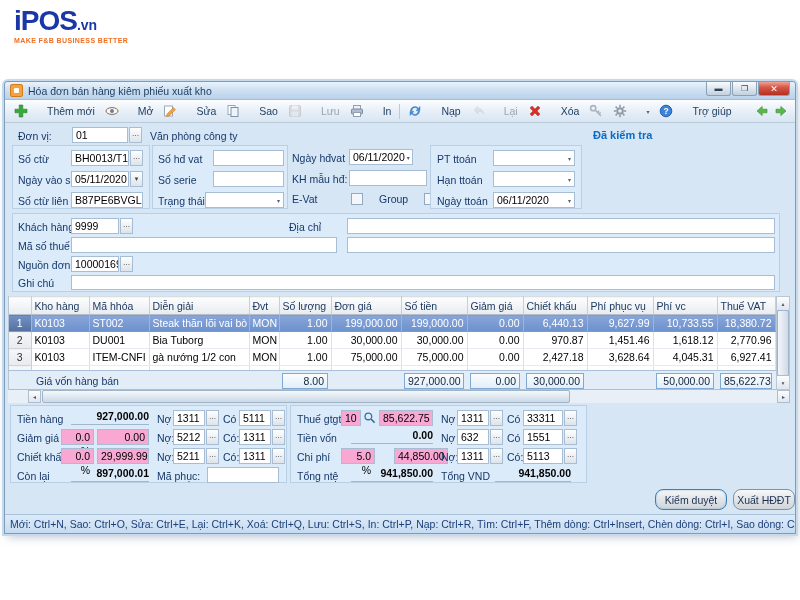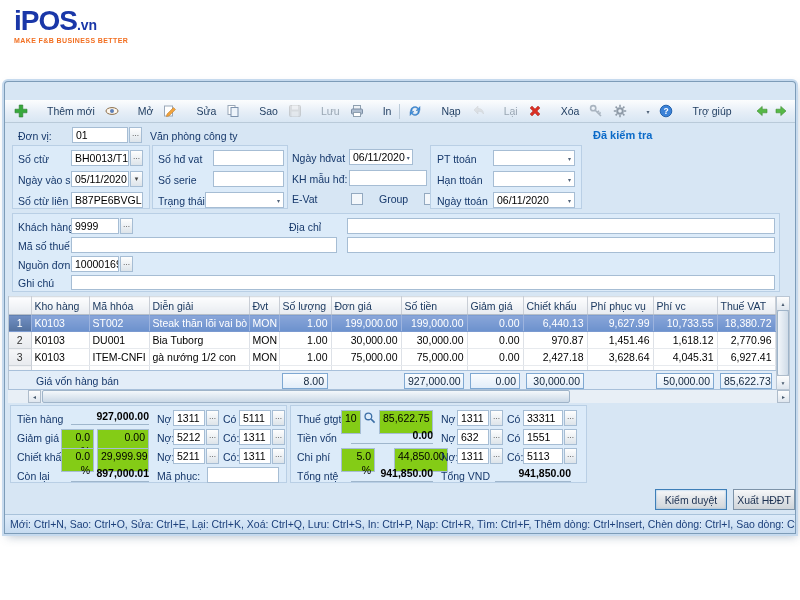--- a/index.html
+++ b/index.html
@@ -75,45 +75,54 @@
   .vs-thumb{position:absolute;left:0;top:13px;bottom:13px;width:12px;background:linear-gradient(90deg,#f2f6fa,#cfdbe8);
             border:1px solid #9fb4c9;box-sizing:border-box;border-radius:2px;}
   .hscroll{position:relative;width:782px;height:13px;background:#e8eff6;}
   .hs-btn{position:absolute;top:0;width:13px;height:13px;background:linear-gradient(#fdfdfd,#dfe6ee);border:1px solid #aebccb;
           box-sizing:border-box;font-size:5px;color:#4a5c70;display:flex;align-items:center;justify-content:center;}
   .hs-thumb{position:absolute;top:0;height:13px;background:linear-gradient(#f4f8fb,#cbd9e7);border:1px solid #9fb4c9;
             box-sizing:border-box;border-radius:2px;}
   
   .flatval{position:absolute;font-size:10.5px;text-align:right;border-bottom:1px solid #9fb6cc;color:#000;height:14px;}
   .bold{font-weight:bold;}
-  .valbox{position:absolute;height:24px;border:1px solid #a6bdd4;background:#84cc16;font-size:10.5px;text-align:right;
+  .valbox{position:absolute;height:16px;border:1px solid #a6bdd4;background:#f9a8d4;font-size:10.5px;text-align:right;
           padding:0 3px;box-sizing:border-box;line-height:14px;color:#000;}
   .acct{position:absolute;height:16px;width:32px;border:1px solid #a6bdd4;background:#fff;font-size:10.5px;
         padding:0 3px;box-sizing:border-box;line-height:14px;color:#000;}
   .sicon{position:absolute;width:13px;height:13px;}
   .sicon svg{width:13px;height:13px;display:block;}
   
-  .btn{position:absolute;height:21px;font-size:10.5px;color:#1c3050;border-radius:0;box-sizing:border-box;
+  .btn{position:absolute;height:21px;font-size:10.5px;color:#1c3050;border-radius:8px;box-sizing:border-box;
        background:linear-gradient(#f7f8f9,#e3e6e9 45%,#d0d5da);border:1px solid #7d93a8;
        display:flex;align-items:center;justify-content:center;}
   .btn.default{border-color:#3e7fb8;box-shadow:0 0 2px #7db4e0 inset;}
   .statusbar{position:absolute;left:0;right:0;bottom:0;height:19px;box-sizing:border-box;
              background:linear-gradient(#ddebf9,#c6dbf0);border-top:1px solid #a8c2da;display:flex;align-items:center;
              padding:0 5px;font-size:10.5px;color:#1b3f7a;white-space:nowrap;overflow:hidden;}
 </style>
 </head>
 <body>
 
 <div class="logo">
   <div><span class="logo-main">iPOS</span><span class="logo-tld">.vn</span></div>
   <div class="logo-tag">MAKE F&amp;B BUSINESS BETTER</div>
 </div>
 
 <div class="window">
 
+  <div class="titlebar">
+    <span class="win-icon"></span>
+    <span class="title-text">Hóa đơn bán hàng kiêm phiếu xuất kho</span>
+    <span class="win-btns">
+      <span class="win-btn">▬</span>
+      <span class="win-btn">❒</span>
+      <span class="win-btn close">✕</span>
+    </span>
+  </div>
 
   <div class="toolbar">
     <span style="display:flex;align-items:center;">
         <div class="tb-item">
           <span class="tb-icon">
             <svg viewBox="0 0 14 14">
               <path d="M5.2 1h3.6v4.2H13v3.6H8.8V13H5.2V8.8H1V5.2h4.2z" fill="#37a93c" stroke="#2c7d2f" stroke-width=".6"></path>
             </svg>
           </span>
           <span>Thêm mới</span>

